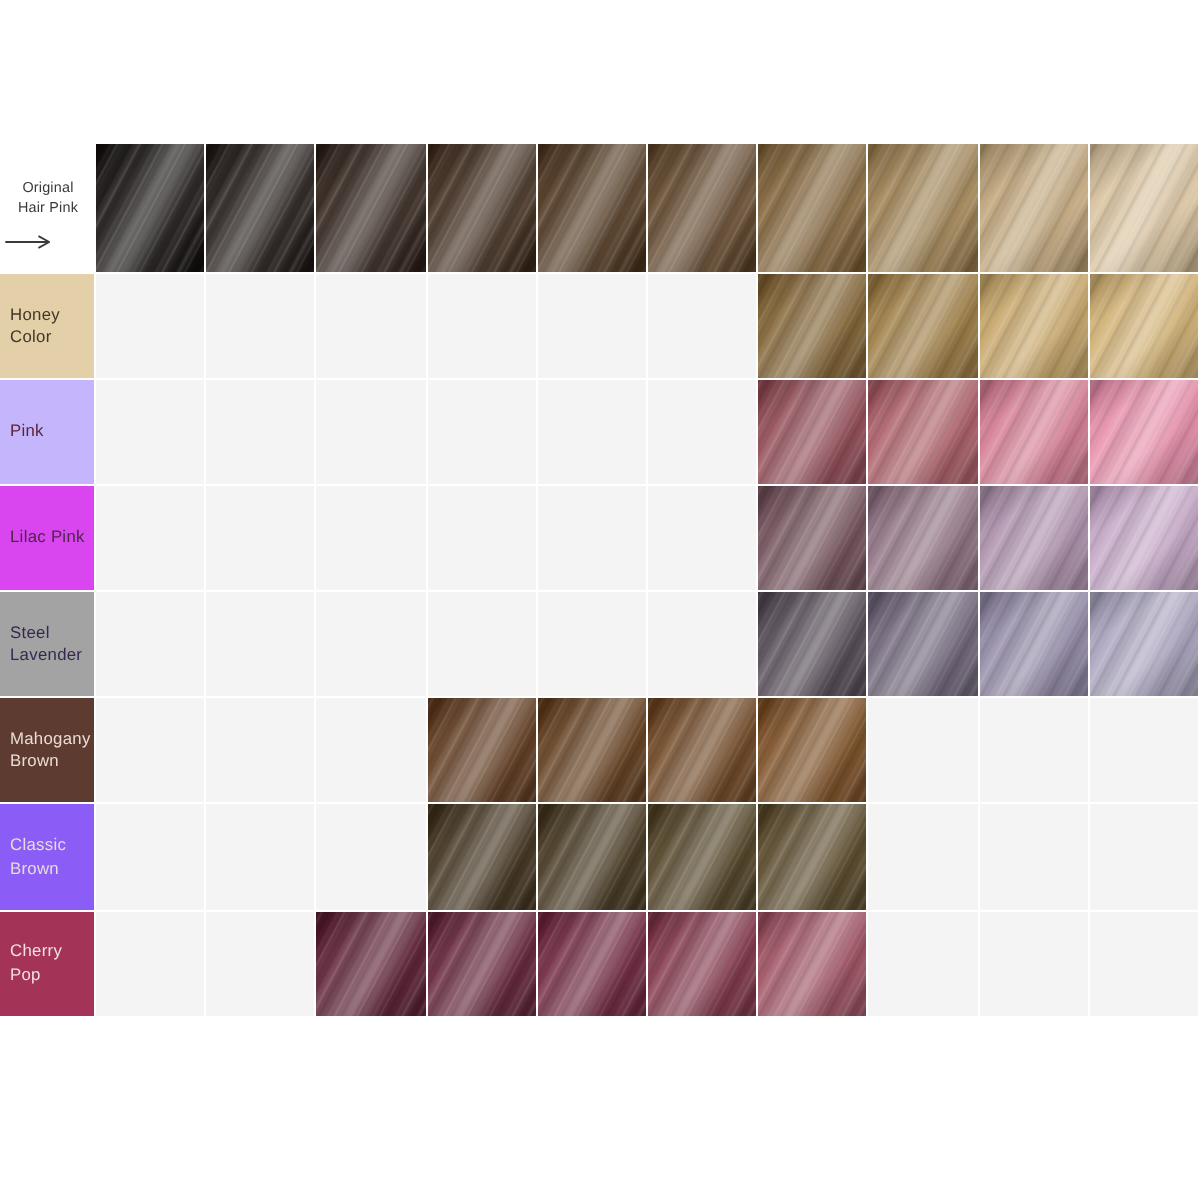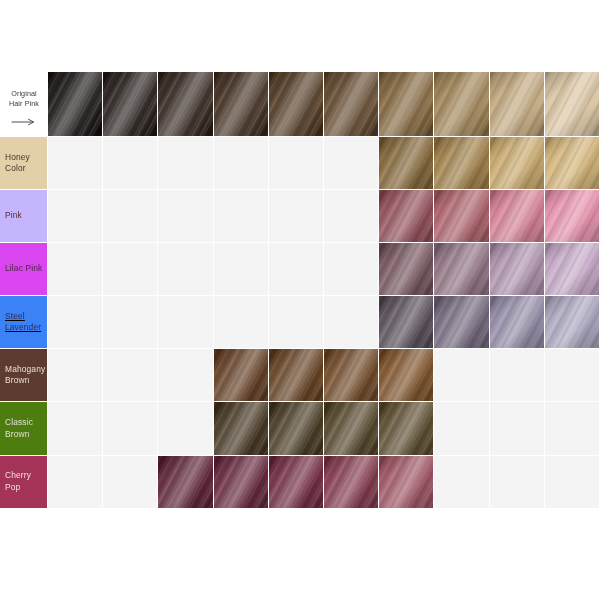--- a/index.html
+++ b/index.html
@@ -47,21 +47,20 @@
     background: #f4f4f4;
     border-right: 1.5px solid #ffffff;
     border-bottom: 1.5px solid #ffffff;
   }
 
   
   .cell.corner {
     background: #ffffff;
     display: flex;
     flex-direction: column;
-    align-items: center;
     justify-content: center;
     padding: 0 2px;
   }
   .corner-text {
     font-size: 7.2px;
     line-height: 10px;
     color: #3a3a3a;
     text-align: center;
     letter-spacing: 0.1px;
     white-space: nowrap;
@@ -387,21 +386,21 @@
       </div>
       <div class="cell swatch">
         <div class="swatch-inner">
           <div class="tone" style="background: rgb(194, 163, 196);"></div>
           <div class="sheen"></div>
           <div class="strands"></div>
           <div class="strands b"></div>
           <div class="vign"></div>
         </div>
       </div>
-      <div class="cell rowlabel" style="background: #3b82f6; text-decoration: underline;">
+      <div class="cell rowlabel" style="background: #a3a3a3;">
         <div class="rowlabel-text" style="color: rgb(54, 40, 79);">Steel Lavender</div>
       </div>
       <div class="cell blank"></div>
       <div class="cell blank"></div>
       <div class="cell blank"></div>
       <div class="cell blank"></div>
       <div class="cell blank"></div>
       <div class="cell blank"></div>
       <div class="cell swatch">
         <div class="swatch-inner">
@@ -477,21 +476,21 @@
           <div class="tone" style="background: rgb(119, 73, 30);"></div>
           <div class="sheen"></div>
           <div class="strands"></div>
           <div class="strands b"></div>
           <div class="vign"></div>
         </div>
       </div>
       <div class="cell blank"></div>
       <div class="cell blank"></div>
       <div class="cell blank"></div>
-      <div class="cell rowlabel" style="background: #4d7c0f;">
+      <div class="cell rowlabel" style="background: #8b5cf6;">
         <div class="rowlabel-text" style="color: rgb(229, 221, 219);">Classic Brown</div>
       </div>
       <div class="cell blank"></div>
       <div class="cell blank"></div>
       <div class="cell blank"></div>
       <div class="cell swatch">
         <div class="swatch-inner">
           <div class="tone" style="background: rgb(59, 44, 23);"></div>
           <div class="sheen"></div>
           <div class="strands"></div>

